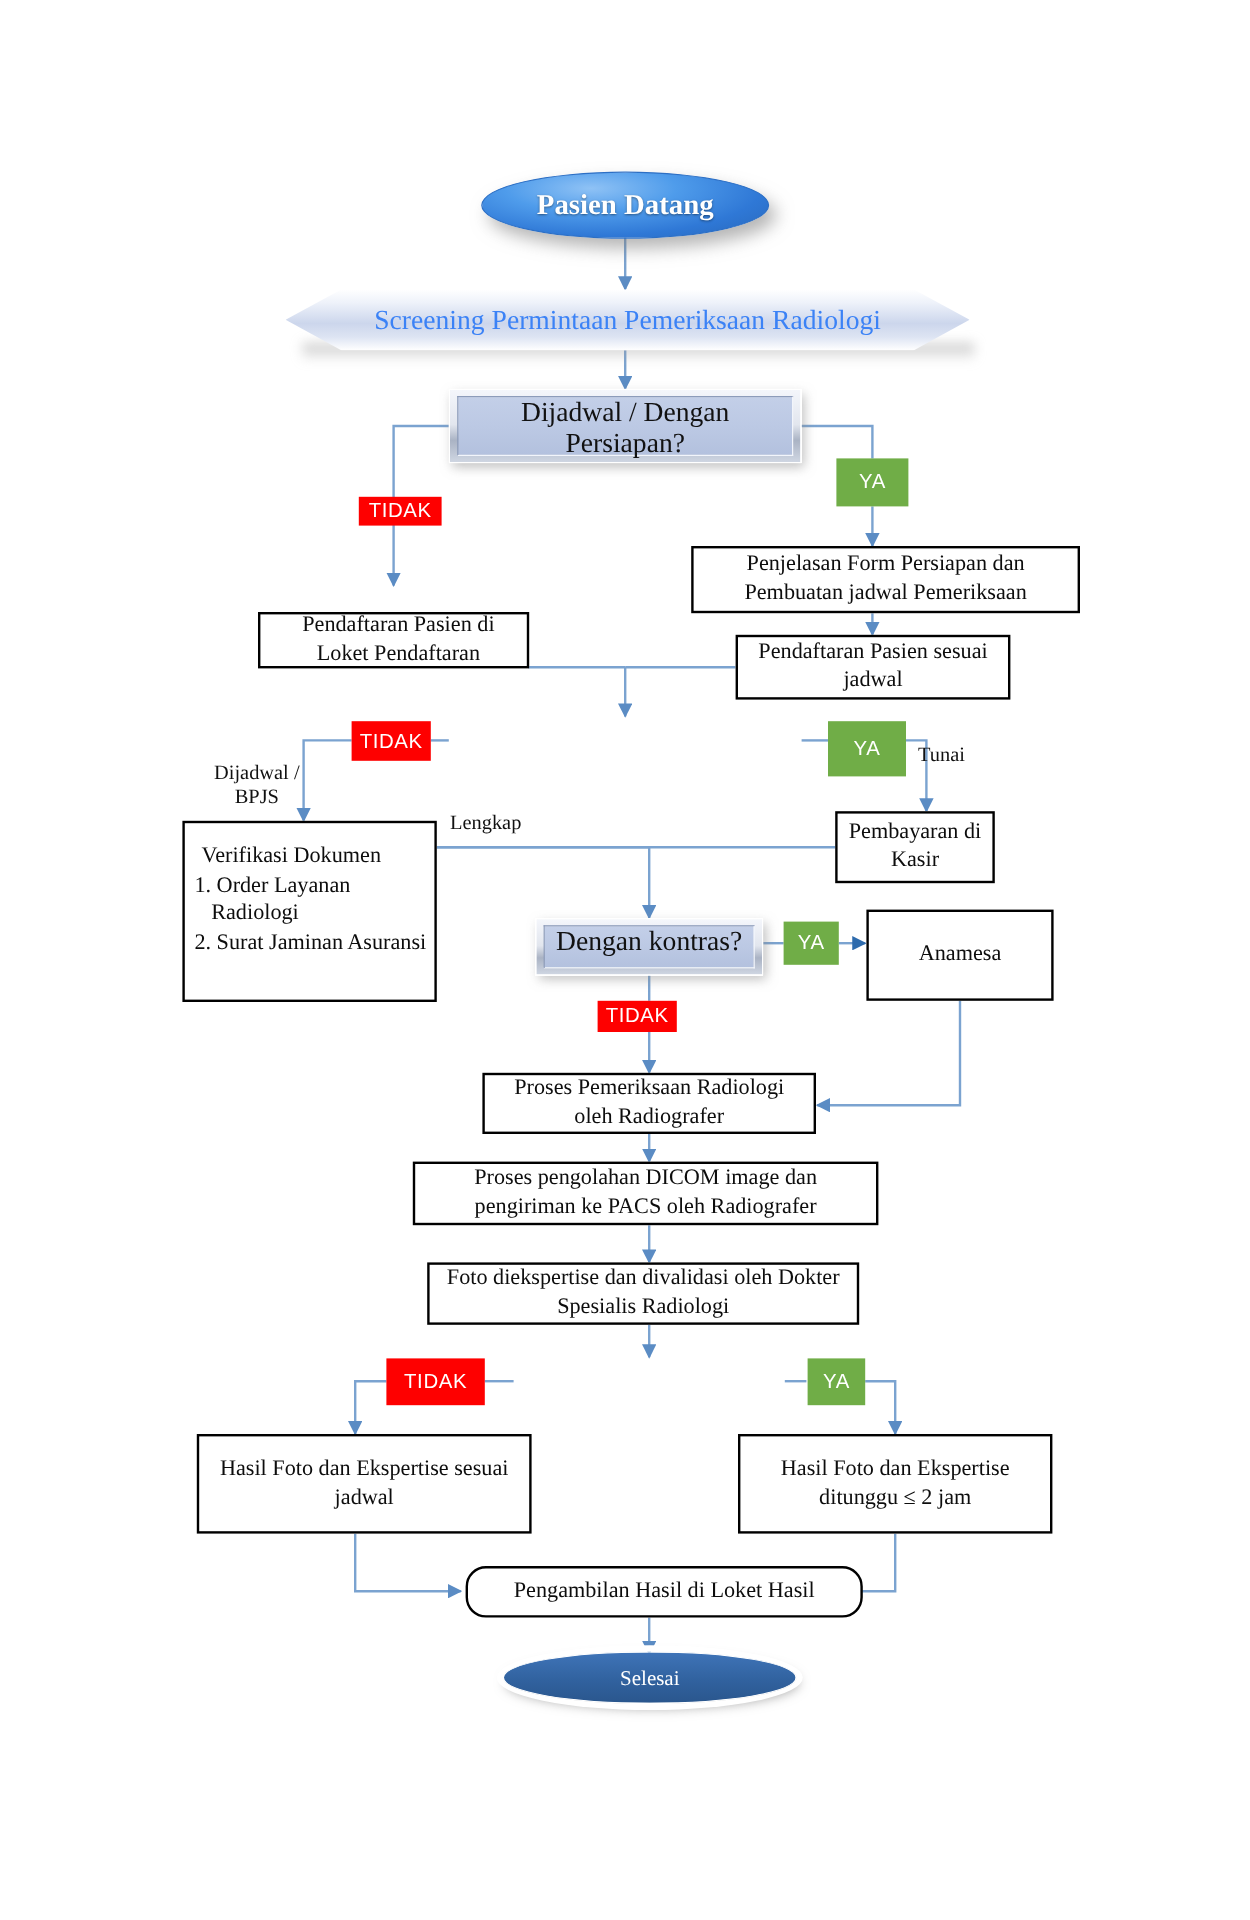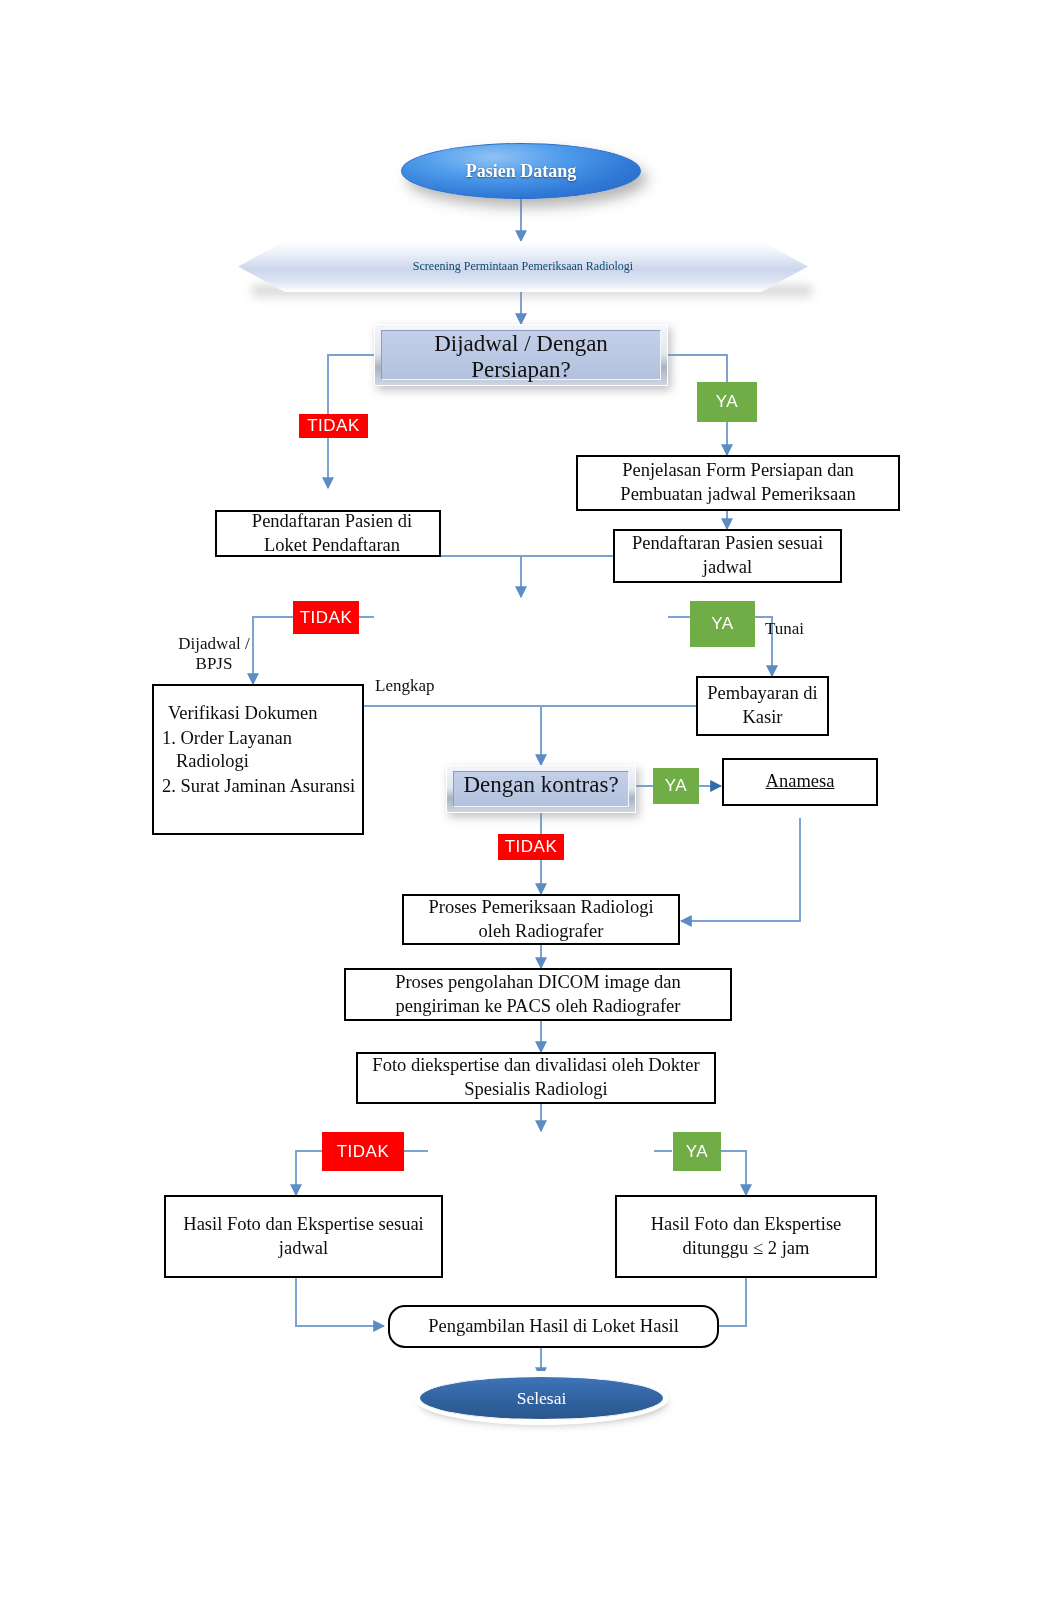--- a/index.html
+++ b/index.html
@@ -18,42 +18,42 @@
     line-height:1.28;
     padding:4px 8px;
     z-index:4;
   }
   .pbox.left{justify-content:flex-start;text-align:left;align-items:flex-start;padding:16px 10px 10px 14px;}
 
   
   .term{
     border-radius:50%;
     color:#ffffff;
-    font-size:18px;
+    font-size:24px;
     z-index:4;
   }
   .term.start{
     background:radial-gradient(ellipse at 38% 24%, #8fc2f5 0%, #4f9ceb 34%, #2f78d6 68%, #2766b8 100%);
     font-weight:bold;
     text-shadow:0 1px 2px rgba(0,0,0,.45);
     box-shadow:6px 8px 14px rgba(120,120,120,.55);
     border:1px solid #2d6fc4;
   }
   .term.end{
     background:linear-gradient(180deg,#3f74b8 0%,#31629f 55%,#2a568d 100%);
     box-shadow:0 0 0 5px #ffffff, 2px 4px 9px rgba(130,130,130,.65);
     border:1px solid #ffffff;
     font-size:17.5px;
   }
 
   
   .chev{
     z-index:4;
-    color:#0c4a6e;
-    font-size:12px;
+    color:#3b82f6;
+    font-size:23px;
   }
   .chev .body{
     position:absolute;left:0;top:0;right:0;bottom:0;
     background:linear-gradient(180deg,#ffffff 0%, #eef2fa 22%, #ccd6ec 56%, #dde4f3 78%, #ffffff 100%);
     clip-path:polygon(0% 50%, 8.2% 0%, 91.8% 0%, 100% 50%, 91.8% 100%, 8.2% 100%);
   }
   .chev .lbl{position:relative;z-index:2;}
   .chevshadow{
     position:absolute;z-index:3;
     background:linear-gradient(180deg, rgba(150,150,150,.55), rgba(190,190,190,.08));
@@ -250,21 +250,21 @@
   </div>
 
   <div class="node badge yes" style="left:653px;top:768px;width:46px;height:36px;">
     <span>YA</span>
   </div>
 
   <div class="node badge no" style="left:498px;top:834px;width:66px;height:26px;">
     <span>TIDAK</span>
   </div>
 
-  <div class="node pbox" style="left:722px;top:758px;width:156px;height:48px;text-decoration:underline;">
+  <div class="node pbox" style="left:722px;top:758px;width:156px;height:76px;">
     <span>Anamesa</span>
   </div>
 
   <div class="node pbox" style="left:402px;top:894px;width:278px;height:51px;">
     <span>Proses Pemeriksaan Radiologi oleh Radiografer</span>
   </div>
 
   <div class="node pbox" style="left:344px;top:968px;width:388px;height:53px;">
     <span>Proses pengolahan DICOM image dan pengiriman ke PACS oleh Radiografer</span>
   </div>

